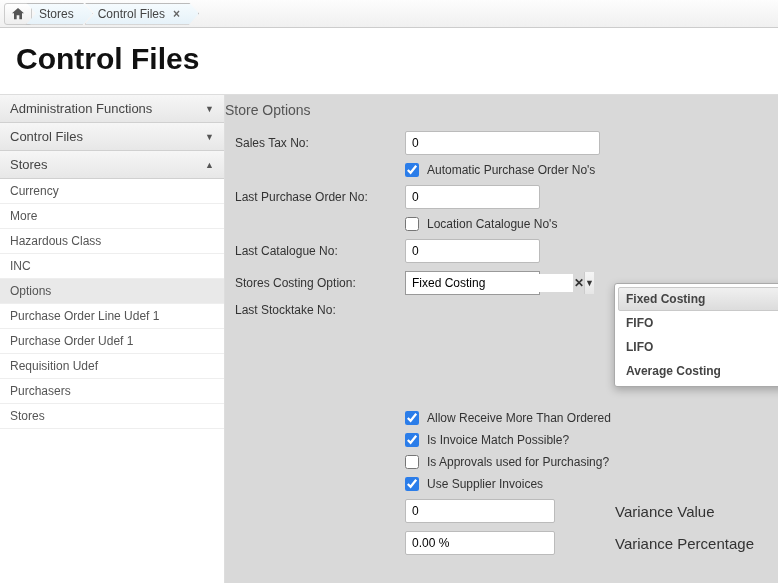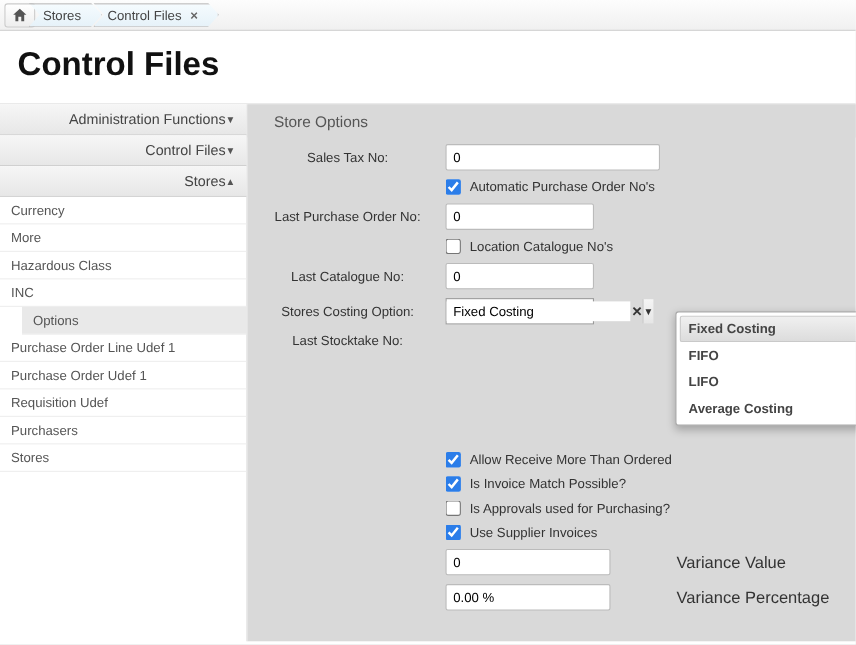--- a/index.html
+++ b/index.html
@@ -9,31 +9,31 @@
 .home-btn { width: 28px; height: 22px; border: 1px solid #ccc; border-radius: 3px; background: linear-gradient(#fff,#eee); display: flex; align-items: center; justify-content: center; margin-right: 2px; cursor: pointer; }
 .home-btn svg { width: 16px; height: 16px; fill: #555; }
 .crumb { display: flex; align-items: center; height: 22px; padding: 0 18px 0 12px; border: 1px solid #bbb; background: linear-gradient(#f5fbfe,#e6f2f9); color: #444; cursor: pointer; position: relative; clip-path: polygon(0 0, calc(100% - 10px) 0, 100% 50%, calc(100% - 10px) 100%, 0 100%, 10px 50%); margin-left: -8px; }
 .crumb:first-of-type { margin-left: 2px; clip-path: polygon(0 0, calc(100% - 10px) 0, 100% 50%, calc(100% - 10px) 100%, 0 100%); }
 .crumb .close-x { margin-left: 8px; font-weight: bold; color: #666; }
 
 .page-title { font-size: 30px; font-weight: bold; color: #111; padding: 14px 16px 18px 16px; }
 
 .layout { display: flex; border-top: 1px solid #ddd; }
 .sidebar { width: 225px; border-right: 1px solid #ddd; background: #fff; }
-.accordion-header { display: flex; align-items: center; justify-content: flex-end; padding: 6px 10px; background: linear-gradient(#f6f6f6,#e7e7e7); border-bottom: 1px solid #d0d0d0; color: #444; cursor: pointer; font-size: 13px; }
+.accordion-header { display: flex; align-items: center; justify-content: space-between; padding: 6px 10px; background: linear-gradient(#f6f6f6,#e7e7e7); border-bottom: 1px solid #d0d0d0; color: #444; cursor: pointer; font-size: 13px; }
 .accordion-header .arrow { font-size: 9px; color: #555; }
 .sub-list { }
 .sub-item { padding: 5px 10px; border-bottom: 1px solid #eee; color: #555; cursor: pointer; font-size: 12px; }
-.sub-item.selected { background: #e9e9e9; margin-left: 20px; }
+.sub-item.selected { background: #e9e9e9; }
 
 .main { flex: 1; background: #d9d9d9; position: relative; }
-.section-title { font-size: 14px; color: #555; padding: 7px 24px; background: #d9d9d9; }
+.section-title { font-size: 14px; color: #555; padding: 7px 0; background: #d9d9d9; }
 .form { padding: 6px 10px 20px 10px; }
 .row { display: flex; align-items: center; margin-bottom: 8px; }
-.row-label { width: 170px; text-align: center; padding-right: 8px; color: #333; font-size: 12px; }
+.row-label { width: 170px; text-align: left; padding-right: 8px; color: #333; font-size: 12px; }
 .row-field { flex: 1; display: flex; align-items: center; }
 input.text { height: 24px; border: 1px solid #bbb; border-radius: 2px; padding: 2px 6px; font-size: 12px; background: #fff; }
 input.text.w195 { width: 195px; }
 input.text.w135 { width: 135px; }
 input.text.w150 { width: 150px; }
 .chk { width: 14px; height: 14px; accent-color: #2b7de9; margin-right: 8px; }
 .chk-label { color: #333; font-size: 12px; }
 .aux-label { margin-left: 60px; color: #333; font-size: 15px; }
 
 .combo { width: 135px; height: 24px; border: 1px solid #999; background: #fff; display: flex; align-items: center; position: relative; }

